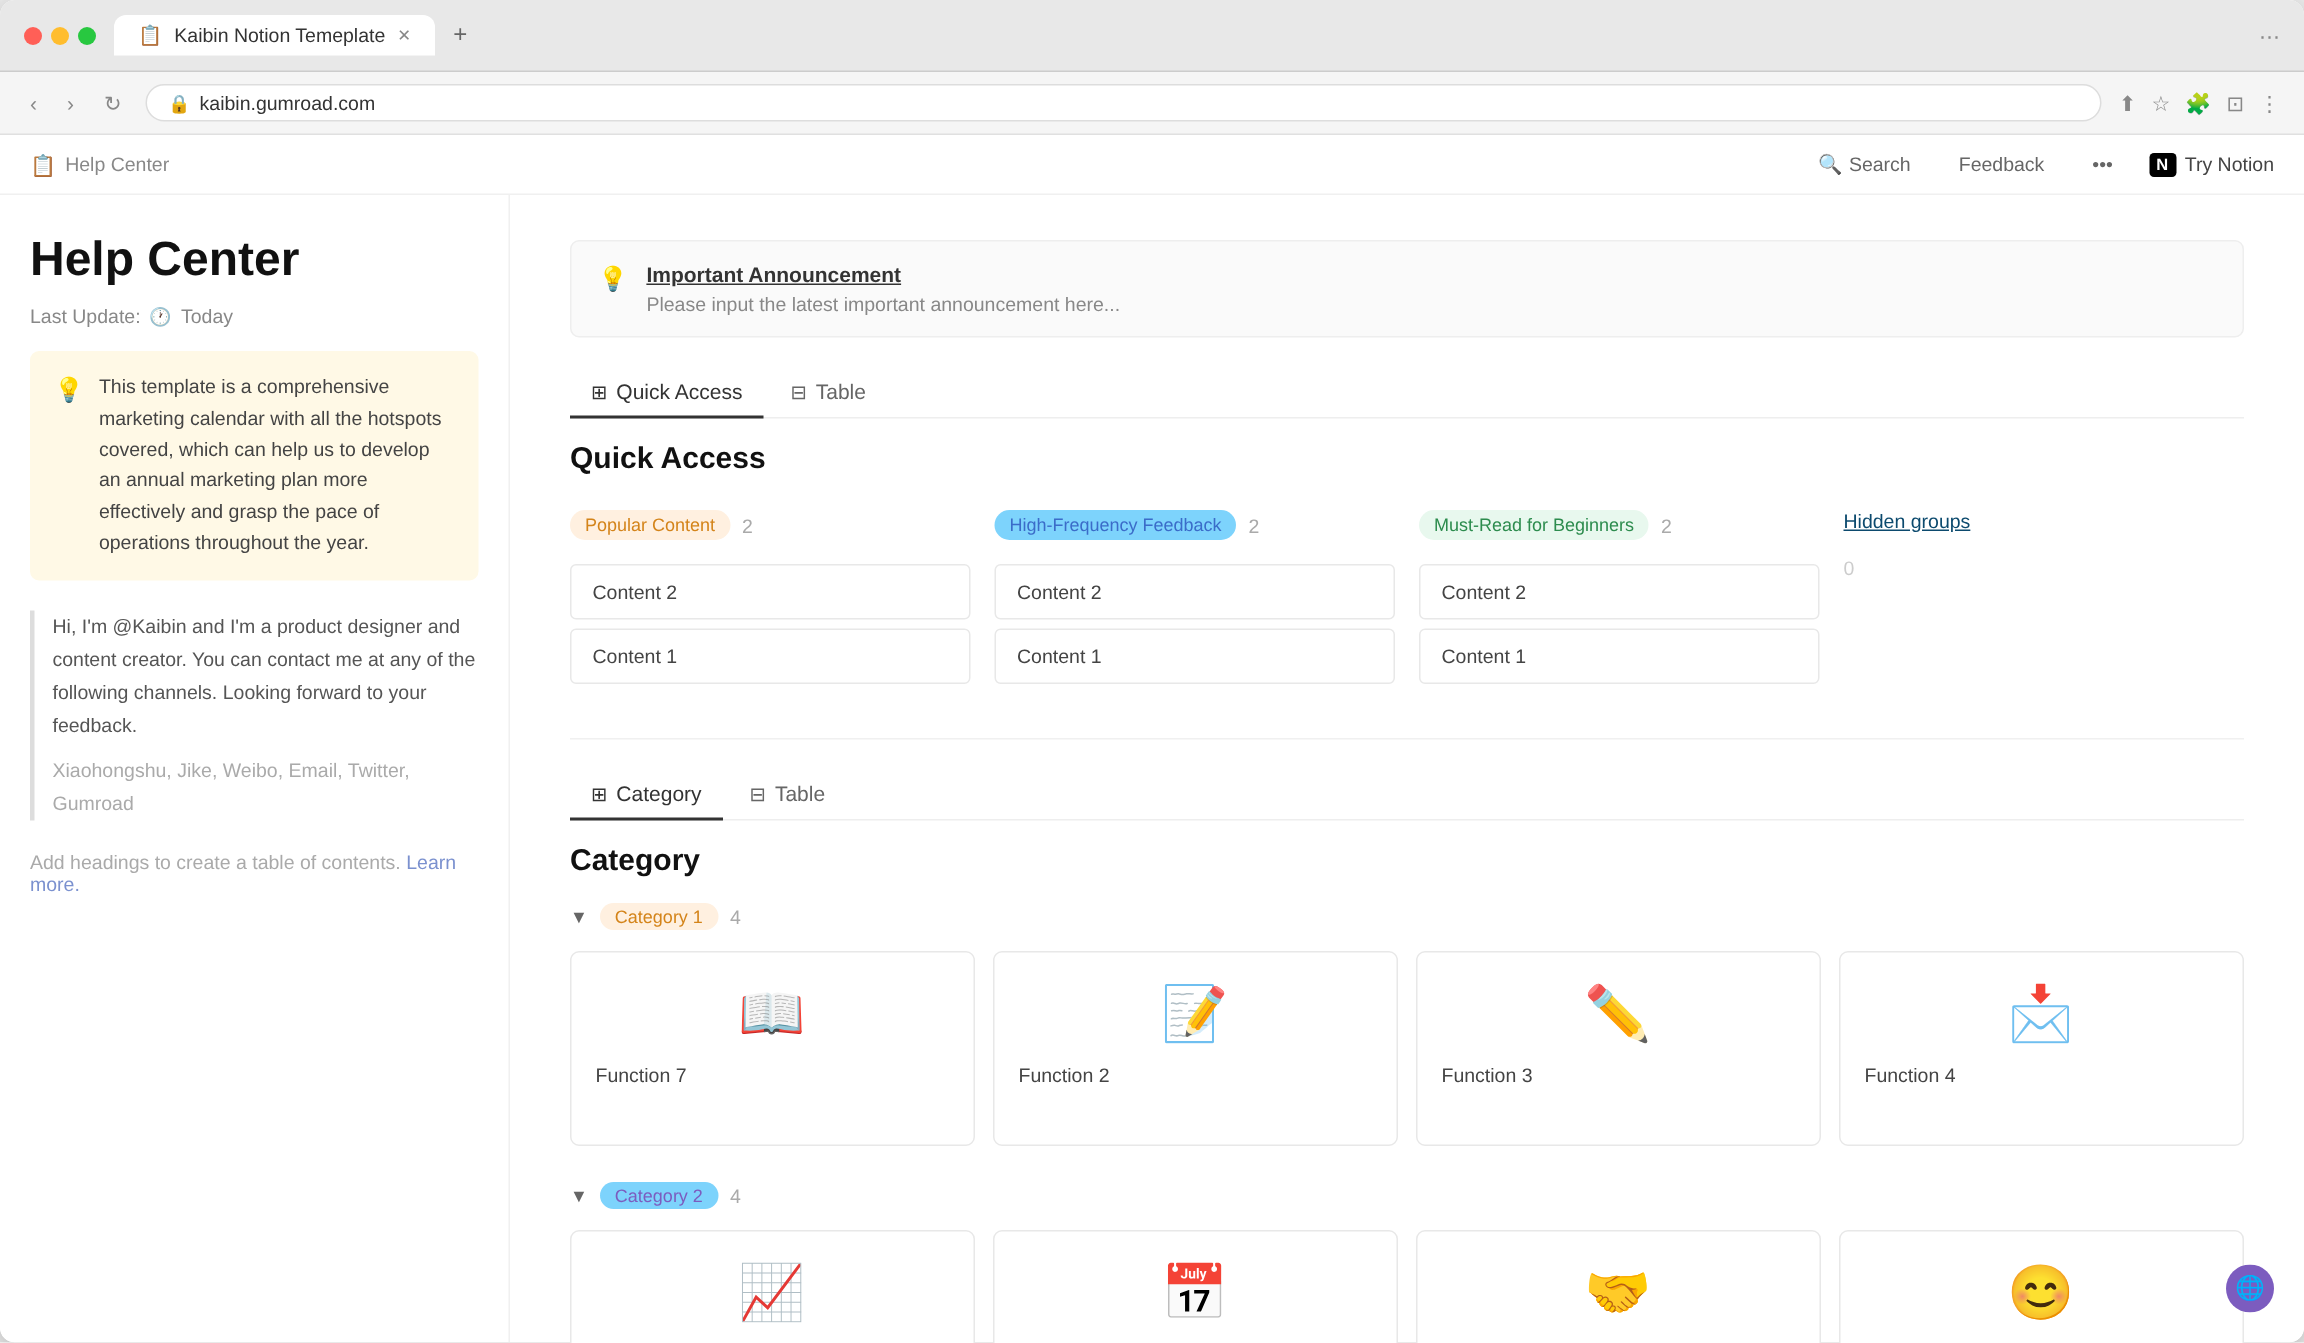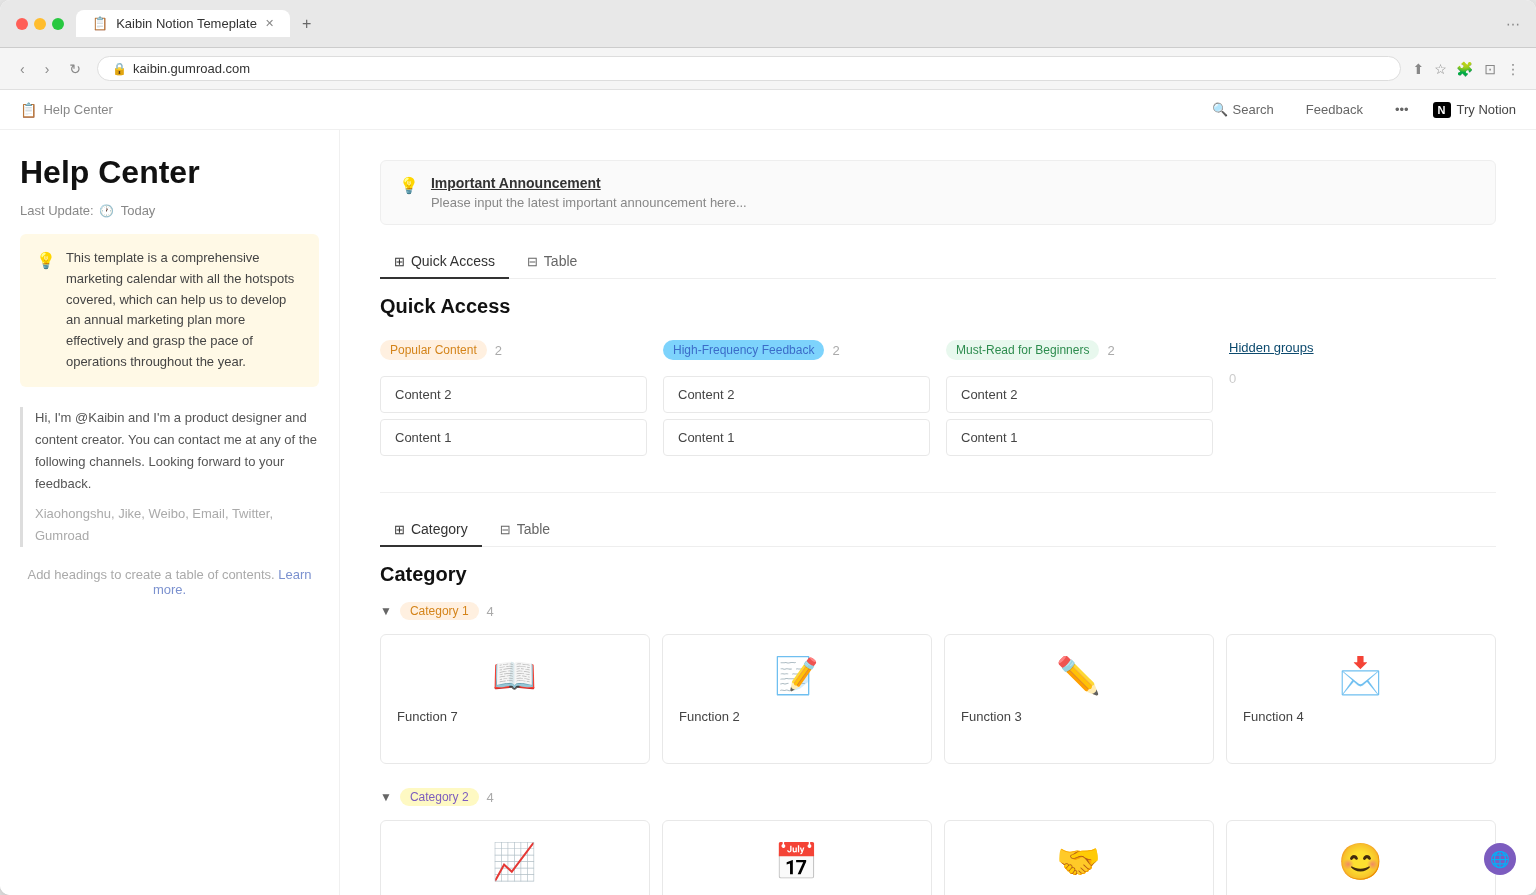--- a/index.html
+++ b/index.html
@@ -35,21 +35,21 @@
     .sidebar { width: 340px; min-width: 340px; padding: 24px 20px; border-right: 1px solid #f0f0f0; overflow-y: auto; }
     .main-content { flex: 1; overflow-y: auto; padding: 30px 40px; }
 
     
     .page-title { font-size: 32px; font-weight: 700; margin-bottom: 12px; color: #111; }
     .last-update { font-size: 13px; color: #888; margin-bottom: 16px; display: flex; align-items: center; gap: 6px; }
     .info-card { background: #fff9e6; border-radius: 6px; padding: 14px 16px; margin-bottom: 20px; display: flex; gap: 10px; font-size: 13px; line-height: 1.6; color: #444; }
     .info-card-icon { font-size: 16px; flex-shrink: 0; }
     .bio-section { font-size: 13px; color: #555; line-height: 1.7; margin-bottom: 20px; border-left: 3px solid #ddd; padding-left: 12px; }
     .bio-link { color: #aaa; text-decoration: none; }
-    .toc-hint { font-size: 13px; color: #aaa; text-align: center; }
+    .toc-hint { font-size: 13px; color: #aaa; }
     .toc-hint a { color: #7b91cf; text-decoration: none; }
 
     
     .announcement-bar { background: #fafafa; border: 1px solid #eee; border-radius: 6px; padding: 14px 18px; margin-bottom: 20px; display: flex; gap: 12px; align-items: flex-start; }
     .announcement-icon { font-size: 16px; flex-shrink: 0; margin-top: 1px; }
     .announcement-title { font-weight: 600; font-size: 14px; color: #333; margin-bottom: 4px; text-decoration: underline; }
     .announcement-text { font-size: 13px; color: #888; }
 
     
     .tab-bar { display: flex; gap: 4px; margin-bottom: 16px; border-bottom: 1px solid #eee; padding-bottom: 0; }
@@ -70,21 +70,21 @@
     .tag-green { background: #e8f8ee; color: #2d8c4e; }
     .group-count { font-size: 13px; color: #aaa; }
     .group-hidden { color: #0c4a6e; font-size: 13px; text-decoration: underline; }
     .content-card { background: #fff; border: 1px solid #e8e8e8; border-radius: 4px; padding: 10px 14px; margin-bottom: 6px; font-size: 13px; color: #444; cursor: pointer; }
 
     
     .category-header { display: flex; align-items: center; gap: 8px; margin-bottom: 14px; }
     .category-toggle { color: #666; font-size: 12px; cursor: pointer; }
     .category-tag { padding: 2px 10px; border-radius: 12px; font-size: 12px; font-weight: 500; }
     .cat-tag-orange { background: #fff0e0; color: #d4841a; }
-    .cat-tag-purple { background: #fef9c3; color: #7c5cbf; }
+    .cat-tag-purple { background: #7dd3fc; color: #7c5cbf; }
     .category-count { font-size: 13px; color: #aaa; }
 
     
     .function-grid { display: grid; grid-template-columns: repeat(4, 1fr); gap: 12px; margin-bottom: 24px; }
     .function-card { background: #fff; border: 1px solid #e8e8e8; border-radius: 6px; padding: 20px 16px 16px; display: flex; flex-direction: column; align-items: flex-start; cursor: pointer; min-height: 130px; }
     .function-emoji { font-size: 36px; margin-bottom: 12px; align-self: center; width: 100%; text-align: center; }
     .function-name { font-size: 13px; color: #444; }
 
     
     .globe-btn { position: fixed; bottom: 20px; right: 20px; width: 32px; height: 32px; border-radius: 50%; background: #7c5cbf; display: flex; align-items: center; justify-content: center; color: white; font-size: 16px; cursor: pointer; }

